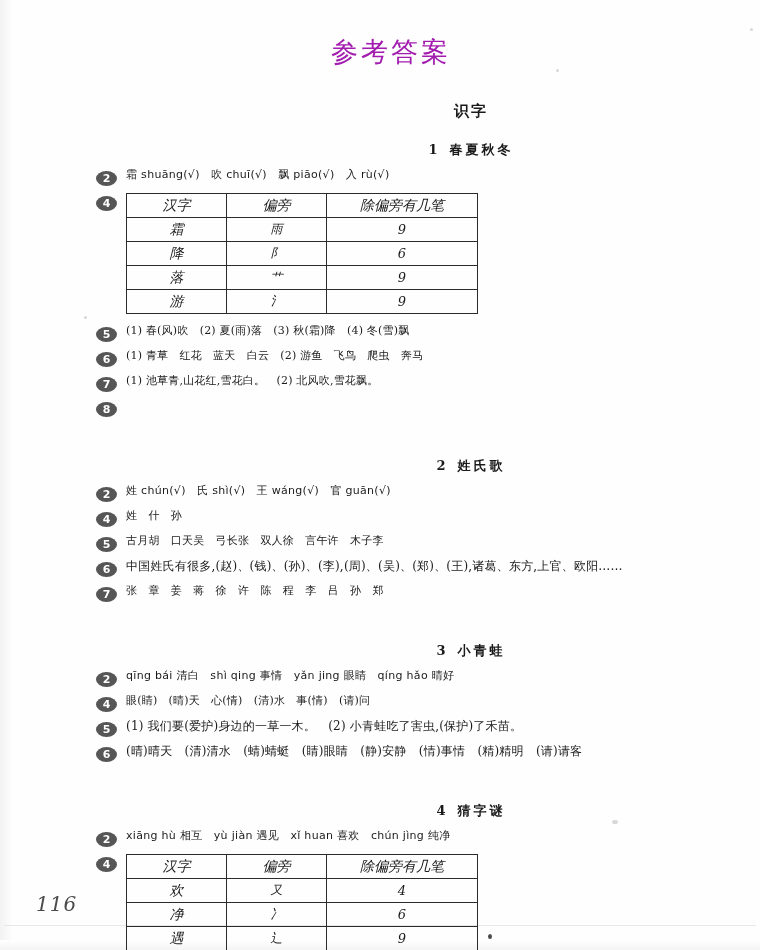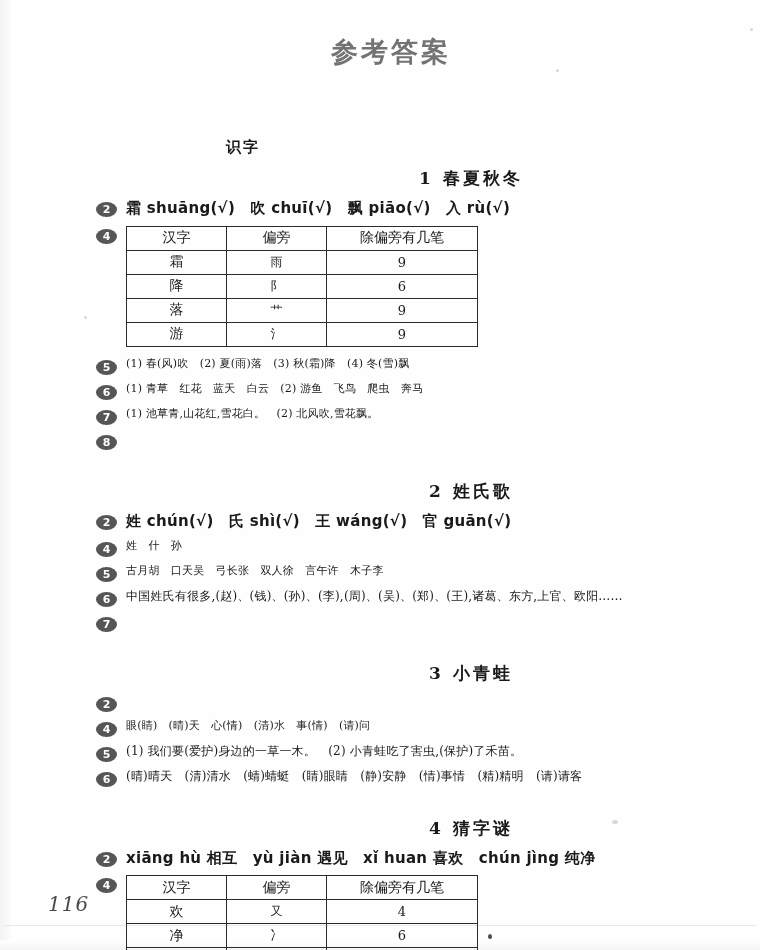--- a/index.html
+++ b/index.html
@@ -49,43 +49,44 @@
   .content {
     position: absolute;
     left: 96px;
     top: 34px;
     width: 620px;
   }
 
   
   .doc-title {
     font-family: "DejaVu Sans", "Liberation Sans", sans-serif;
-    font-weight: bold;
+    font-weight: normal;
     font-size: 27px;
     letter-spacing: 3px;
-    color: #737373;
+    color: #a21caf;
     margin-left: 235px;
-    margin-bottom: 68px;
+    margin-bottom: 32px;
   }
 
   
   .unit-head {
+    text-align: center;
     font-weight: bold;
     font-size: 15px;
     letter-spacing: 2px;
     margin-left: 130px;
     margin-top: 10px;
     margin-bottom: 7px;
   }
   .lesson-head {
     text-align: center;
     font-weight: bold;
-    font-size: 17px;
+    font-size: 13px;
     margin-left: 130px;
-    margin-top: 10px;
+    margin-top: 20px;
     margin-bottom: 9px;
   }
   .lesson-head .num {
     margin-right: 12px;
     font-family: "DejaVu Serif", "Liberation Serif", serif;
   }
   .lesson-head .ttl { letter-spacing: 3px; }
 
   
   .ans-row {
@@ -110,35 +111,35 @@
     margin-right: 9px;
   }
   .ans-text {
     font-size: 11px;
     letter-spacing: 0.2px;
     white-space: nowrap;
   }
   .ans-text.small { font-size: 12px; }
   .py {
     font-family: "DejaVu Sans", "Liberation Sans", sans-serif;
-    font-size: 15px;
+    font-size: 11px;
     letter-spacing: 0.3px;
-    font-weight: bold;
   }
 
   
   .tbl-wrap {
     display: flex;
     align-items: flex-start;
     margin: 4px 0 10px 0;
   }
   table.answer-table {
     border-collapse: collapse;
     width: 351px;
     table-layout: fixed;
+    font-style: italic;
   }
   table.answer-table th,
   table.answer-table td {
     border: 1px solid #2b2b2b;
     height: 23px;
     text-align: center;
     vertical-align: middle;
     font-size: 14px;
     font-weight: normal;
     padding: 0;
@@ -153,21 +154,21 @@
   table.answer-table td.rad {
     font-size: 12px;
   }
 
   .section { margin-bottom: 2px; }
   .sec-gap { height: 13px; }
 
   
   .page-num {
     position: absolute;
-    left: 48px;
+    left: 36px;
     bottom: 34px;
     font-family: "DejaVu Serif", "Liberation Serif", serif;
     font-style: italic;
     font-size: 20px;
     color: #4a4a4a;
     letter-spacing: 1px;
   }
   .speck {
     position: absolute;
     background: #d8d8d8;
@@ -280,32 +281,34 @@
       <div class="ans-row">
         <span class="badge">5</span>
         <span class="ans-text">古月胡　口天吴　弓长张　双人徐　言午许　木子李</span>
       </div>
       <div class="ans-row">
         <span class="badge">6</span>
         <span class="ans-text small">中国姓氏有很多,(赵)、(钱)、(孙)、(李),(周)、(吴)、(郑)、(王),诸葛、东方,上官、欧阳……</span>
       </div>
       <div class="ans-row">
         <span class="badge">7</span>
+        <span class="ans-text">张　章　姜　蒋　徐　许　陈　程　李　吕　孙　郑</span>
       </div>
     </div>
 
     <div class="sec-gap"></div>
 
     <div class="section">
       <div class="lesson-head">
         <span class="num">3</span><span class="ttl">小青蛙</span>
       </div>
 
       <div class="ans-row">
         <span class="badge">2</span>
+        <span class="ans-text py">qīng bái 清白　shì qing 事情　yǎn jing 眼睛　qíng hǎo 晴好</span>
       </div>
       <div class="ans-row">
         <span class="badge">4</span>
         <span class="ans-text">眼(睛)　(晴)天　心(情)　(清)水　事(情)　(请)问</span>
       </div>
       <div class="ans-row">
         <span class="badge">5</span>
         <span class="ans-text small">(1) 我们要(爱护)身边的一草一木。　(2) 小青蛙吃了害虫,(保护)了禾苗。</span>
       </div>
       <div class="ans-row">

